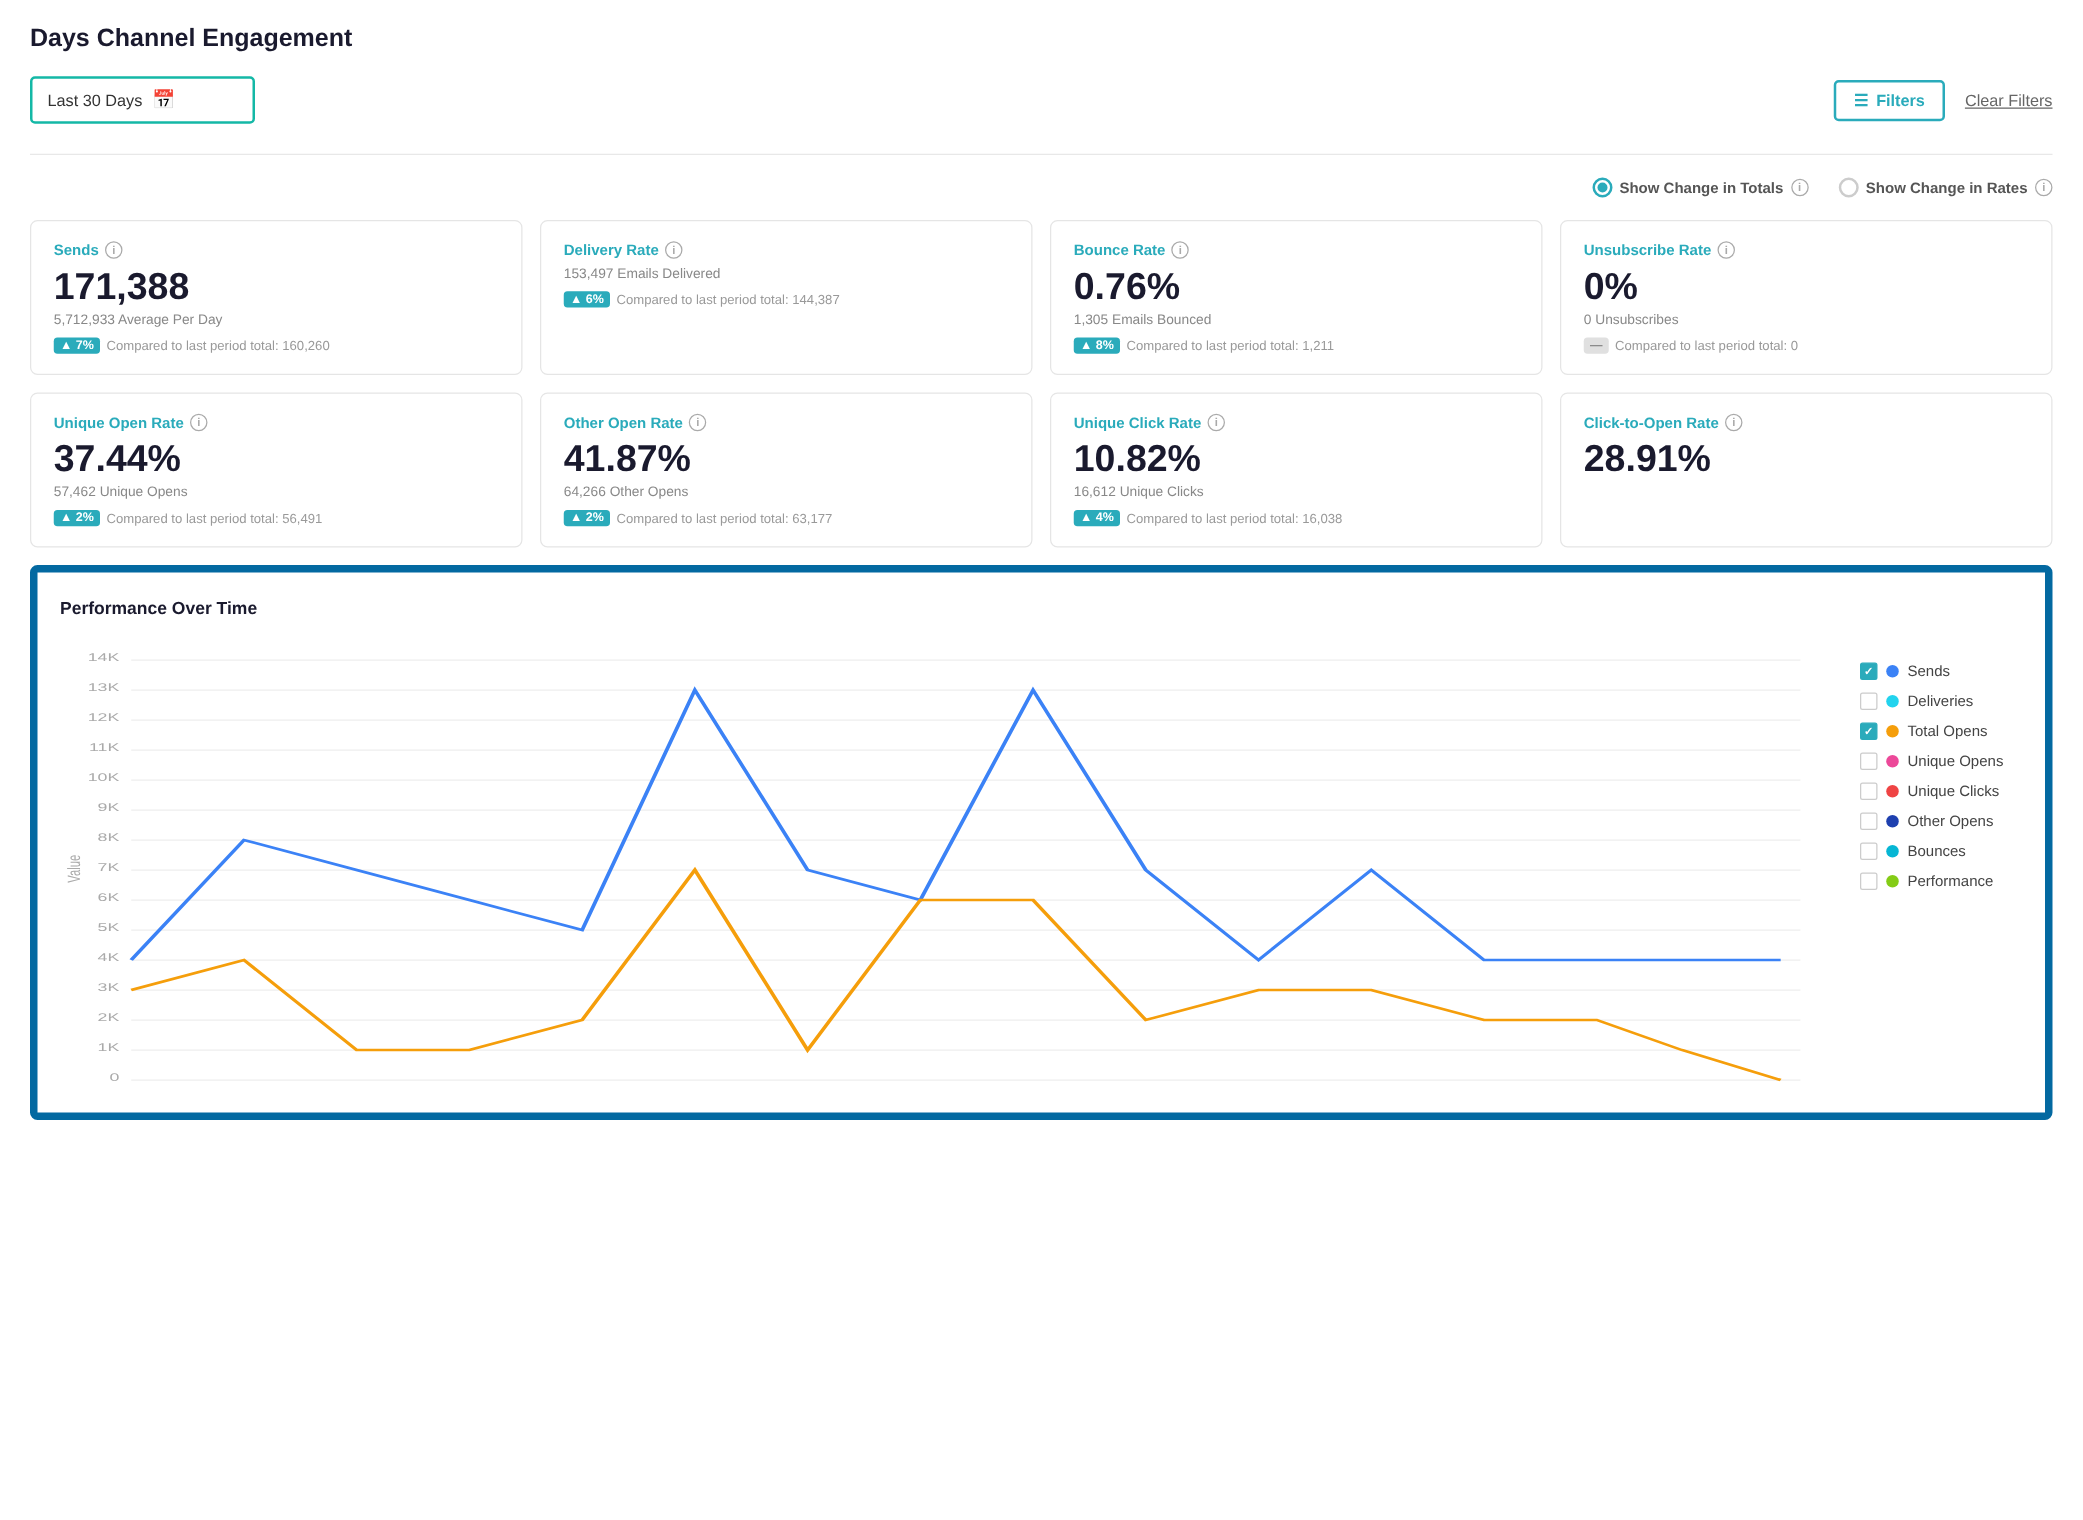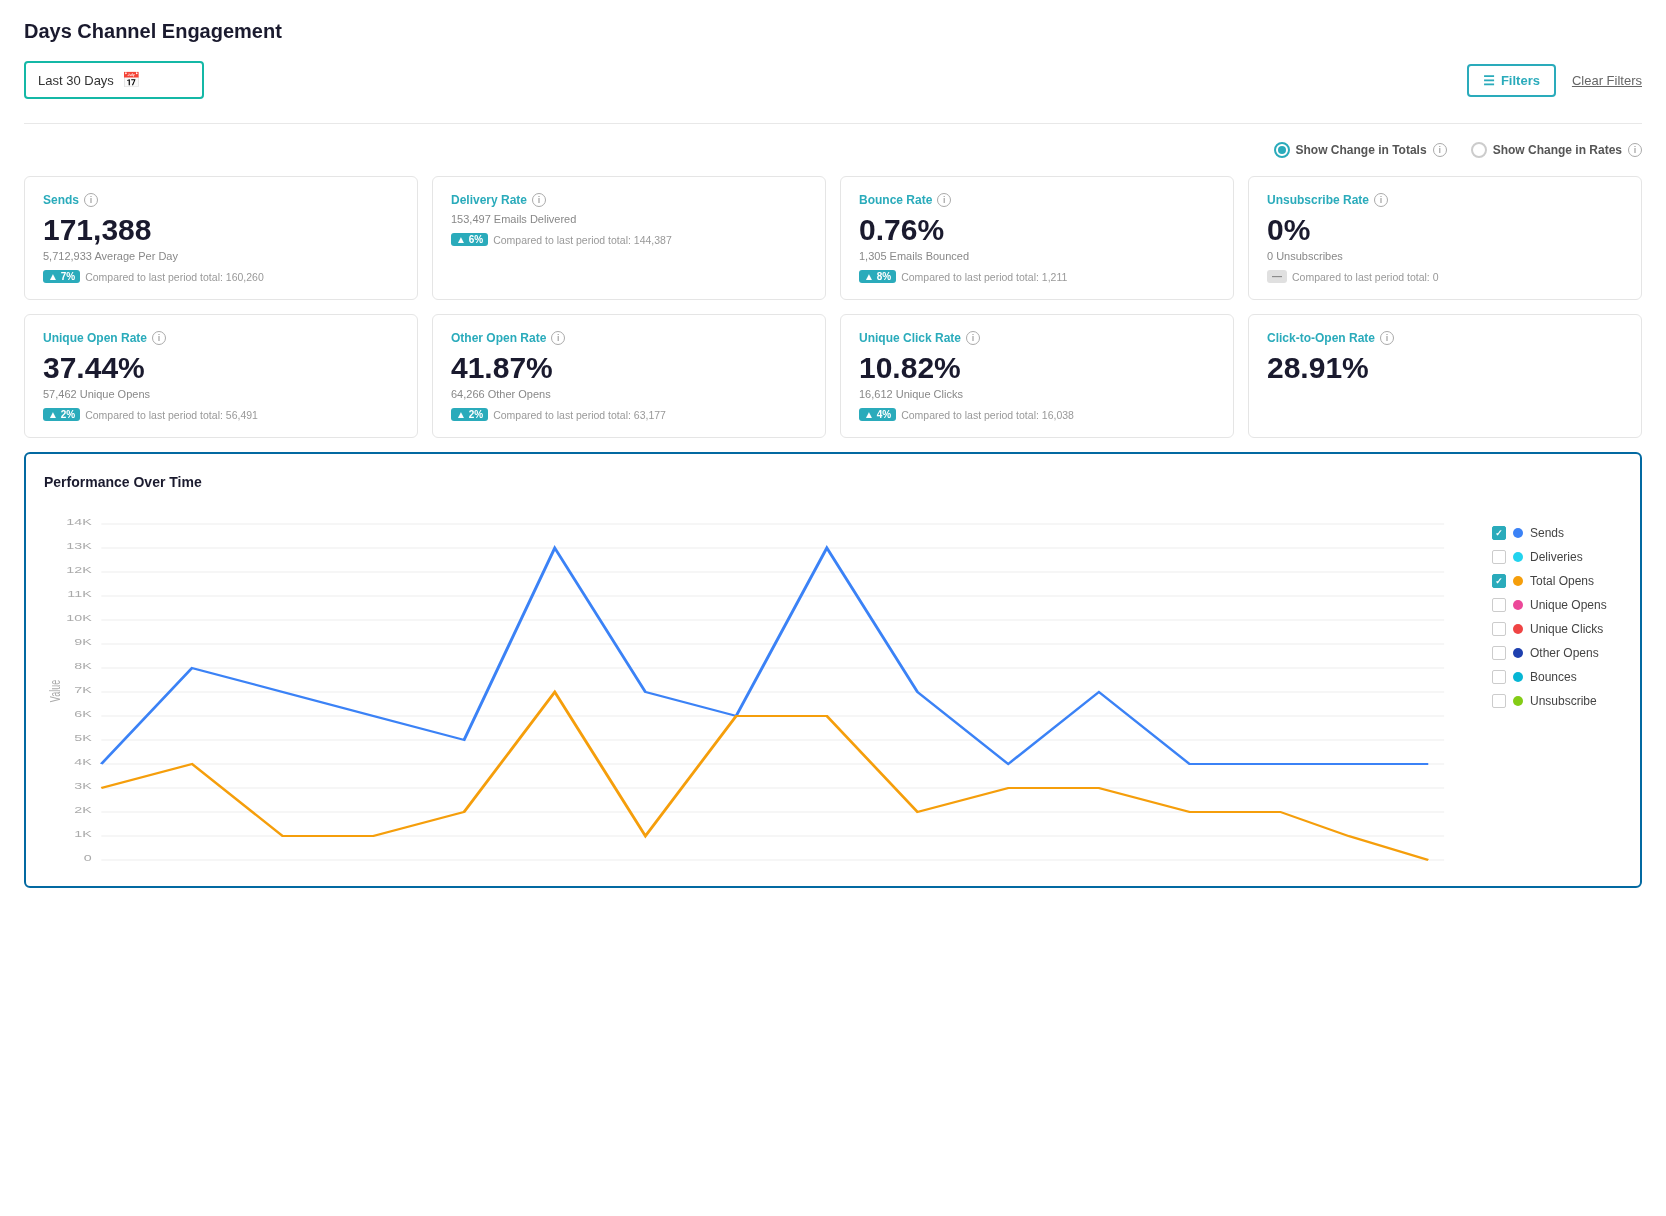--- a/index.html
+++ b/index.html
@@ -26,21 +26,21 @@
     .metrics-grid { display: grid; grid-template-columns: repeat(4, 1fr); gap: 14px; margin-bottom: 14px; }
     .metric-card { border: 1px solid #e5e5e5; border-radius: 6px; padding: 16px 18px; background: #fff; }
     .metric-label { font-size: 12px; font-weight: 600; color: #2aabbb; display: flex; align-items: center; gap: 5px; margin-bottom: 6px; }
     .metric-value { font-size: 30px; font-weight: 800; color: #1a1a2e; margin-bottom: 4px; line-height: 1.1; }
     .metric-sub { font-size: 11px; color: #888; margin-bottom: 8px; }
     .metric-change { display: flex; align-items: center; gap: 5px; font-size: 11px; }
     .badge-up { background: #2aabbb; color: #fff; border-radius: 3px; padding: 1px 5px; font-size: 10px; font-weight: 700; }
     .badge-neutral { background: #e0e0e0; color: #888; border-radius: 3px; padding: 1px 5px; font-size: 10px; font-weight: 700; }
     .change-text { color: #999; font-size: 10.5px; }
 
-    .chart-section { border: 2px solid #0369a1; border-radius: 6px; padding: 20px 18px; background: #fff; margin-top: 4px; }
+    .chart-section { border: 6px solid #0369a1; border-radius: 6px; padding: 20px 18px; background: #fff; margin-top: 4px; }
     .chart-title { font-size: 14px; font-weight: 700; color: #1a1a2e; margin-bottom: 16px; }
     .chart-container { display: flex; gap: 16px; }
     .chart-area { flex: 1; position: relative; height: 360px; }
     .chart-legend { display: flex; flex-direction: column; gap: 10px; justify-content: flex-start; padding-top: 20px; min-width: 130px; }
     .legend-item { display: flex; align-items: center; gap: 7px; font-size: 12px; color: #444; }
     .legend-checkbox { width: 14px; height: 14px; border: 1.5px solid #ccc; border-radius: 2px; display: flex; align-items: center; justify-content: center; flex-shrink: 0; }
     .legend-checkbox.checked { background: #2aabbb; border-color: #2aabbb; }
     .legend-checkbox.checked::after { content: '✓'; color: white; font-size: 9px; font-weight: bold; }
     .legend-dot { width: 10px; height: 10px; border-radius: 50%; flex-shrink: 0; }
 
@@ -313,17 +313,17 @@
 
   <div class="legend-item">
     <div class="legend-checkbox"></div>
     <span class="legend-dot" style="background:#06b6d4"></span>
     <span>Bounces</span>
   </div>
 
   <div class="legend-item">
     <div class="legend-checkbox"></div>
     <span class="legend-dot" style="background:#84cc16"></span>
-    <span>Unsubscribe</span>
+    <span>Performance</span>
   </div>
 </div>
   </div>
 </div>
 
 </body></html>

